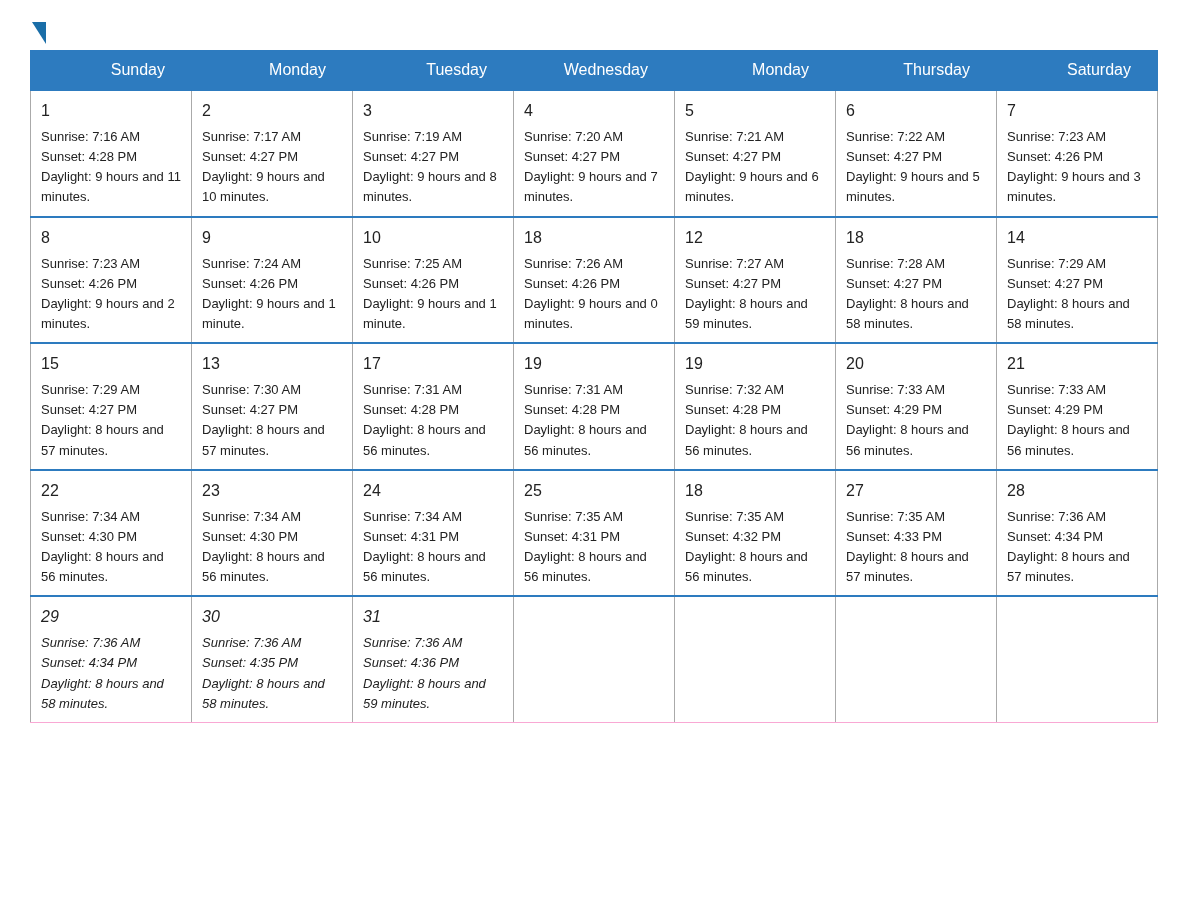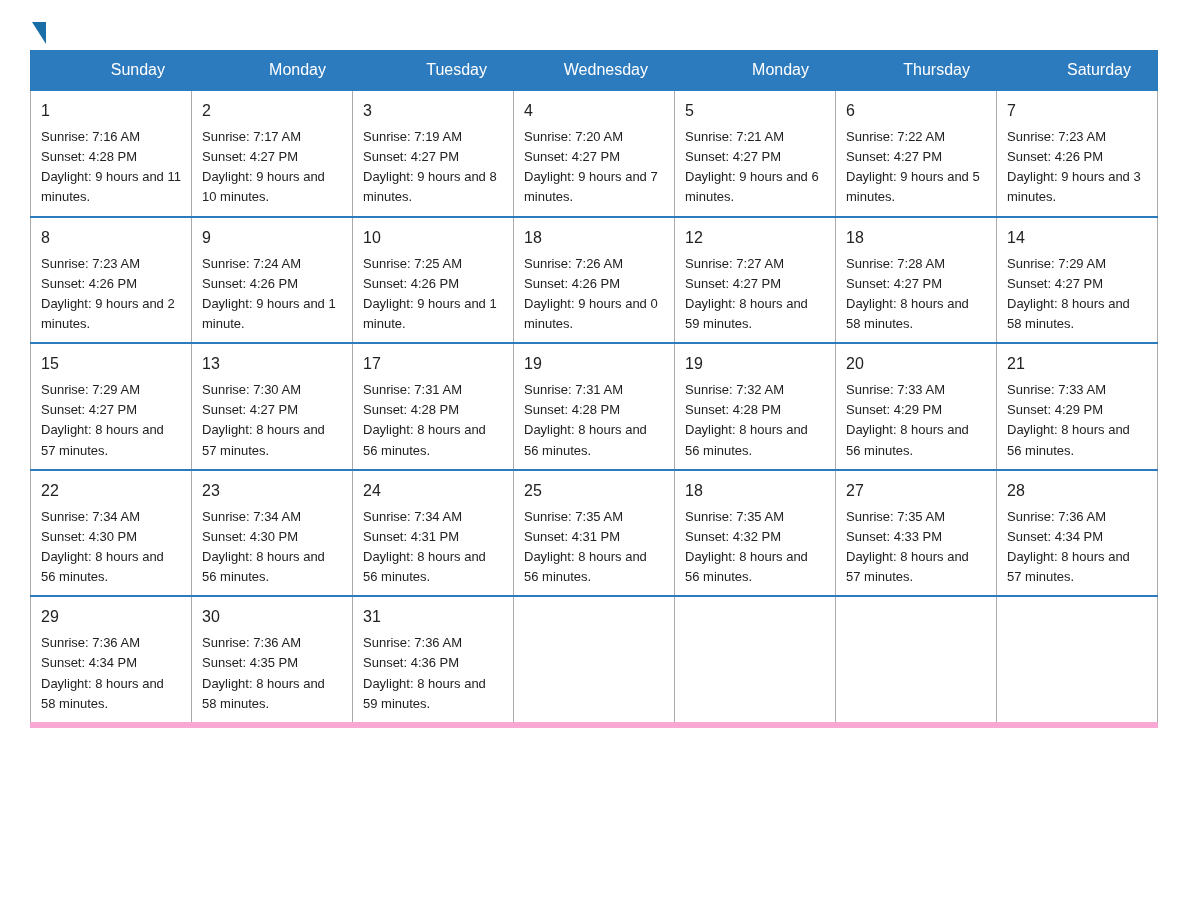--- a/index.html
+++ b/index.html
@@ -88,21 +88,22 @@
       font-size: 16px;
       font-weight: normal;
       margin-bottom: 4px;
       display: block;
     }
     .day-info {
       font-size: 13px;
       line-height: 1.55;
     }
     .calendar tr:last-child td {
-      border-bottom: 6px solid #f9a8d4;
+      border-bottom: 1px solid #f9a8d4;
+      font-style: italic;
     }
     .week-row td {
       border-top: 2px solid #2d7bbf;
     }
   </style>
 </head>
 <body>
 
 <div class="header">
   <div class="logo">

